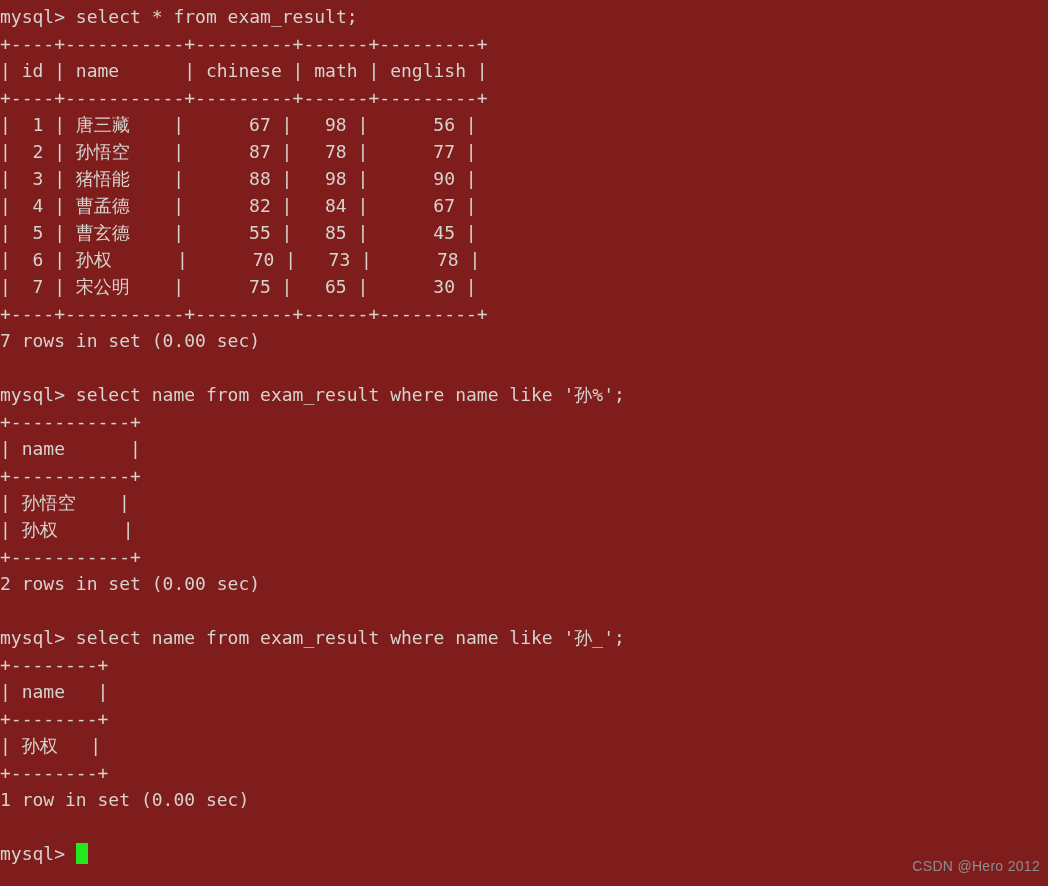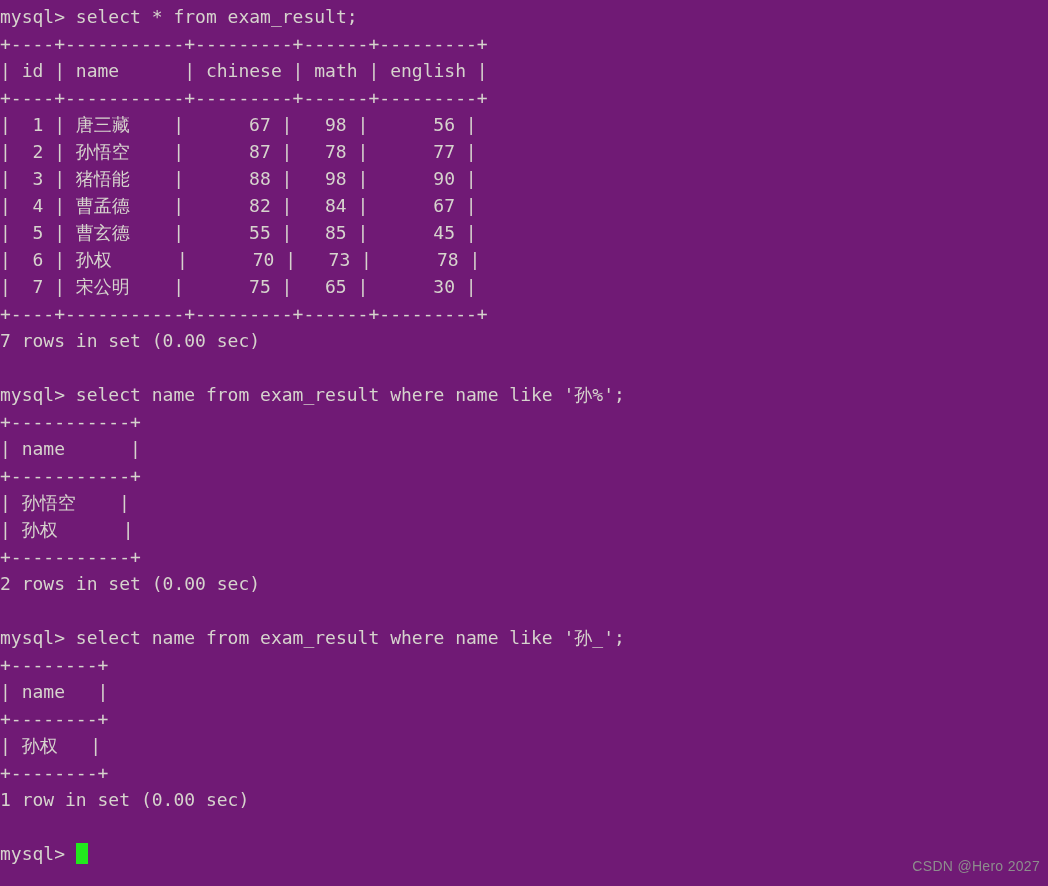--- a/index.html
+++ b/index.html
@@ -5,21 +5,21 @@
 <style>
   html, body {
     margin: 0;
     padding: 0;
     background: #232323;
   }
   #terminal {
     position: relative;
     width: 1048px;
     height: 886px;
-    background: #701a75;
+    background: #7f1d1d;
     overflow: hidden;
     font-family: "DejaVu Sans Mono", "Liberation Mono", monospace;
     font-size: 18px;
     line-height: 27px;
     color: #d6d3cd;
     -webkit-font-smoothing: antialiased;
   }
   #screen {
     position: absolute;
     left: 0;
@@ -48,14 +48,14 @@
     font-size: 14px;
     color: #8d8d8d;
     letter-spacing: 0.3px;
   }
 </style>
 </head>
 <body>
 
 <div id="terminal">
   <div id="screen"><span class="line">mysql&gt; select * from exam_result;</span><span class="line">+----+-----------+---------+------+---------+</span><span class="line">| id | name      | chinese | math | english |</span><span class="line">+----+-----------+---------+------+---------+</span><span class="line">|  1 | 唐三藏    |      67 |   98 |      56 |</span><span class="line">|  2 | 孙悟空    |      87 |   78 |      77 |</span><span class="line">|  3 | 猪悟能    |      88 |   98 |      90 |</span><span class="line">|  4 | 曹孟德    |      82 |   84 |      67 |</span><span class="line">|  5 | 曹玄德    |      55 |   85 |      45 |</span><span class="line">|  6 | 孙权      |      70 |   73 |      78 |</span><span class="line">|  7 | 宋公明    |      75 |   65 |      30 |</span><span class="line">+----+-----------+---------+------+---------+</span><span class="line">7 rows in set (0.00 sec)</span><span class="line blank"> </span><span class="line">mysql&gt; select name from exam_result where name like '孙%';</span><span class="line">+-----------+</span><span class="line">| name      |</span><span class="line">+-----------+</span><span class="line">| 孙悟空    |</span><span class="line">| 孙权      |</span><span class="line">+-----------+</span><span class="line">2 rows in set (0.00 sec)</span><span class="line blank"> </span><span class="line">mysql&gt; select name from exam_result where name like '孙_';</span><span class="line">+--------+</span><span class="line">| name   |</span><span class="line">+--------+</span><span class="line">| 孙权   |</span><span class="line">+--------+</span><span class="line">1 row in set (0.00 sec)</span><span class="line blank"> </span><span class="line"><span>mysql&gt; </span><span class="cursor"></span></span></div>
-  <div id="watermark">CSDN @Hero 2027</div>
+  <div id="watermark">CSDN @Hero 2012</div>
 </div>
 
 </body></html>

